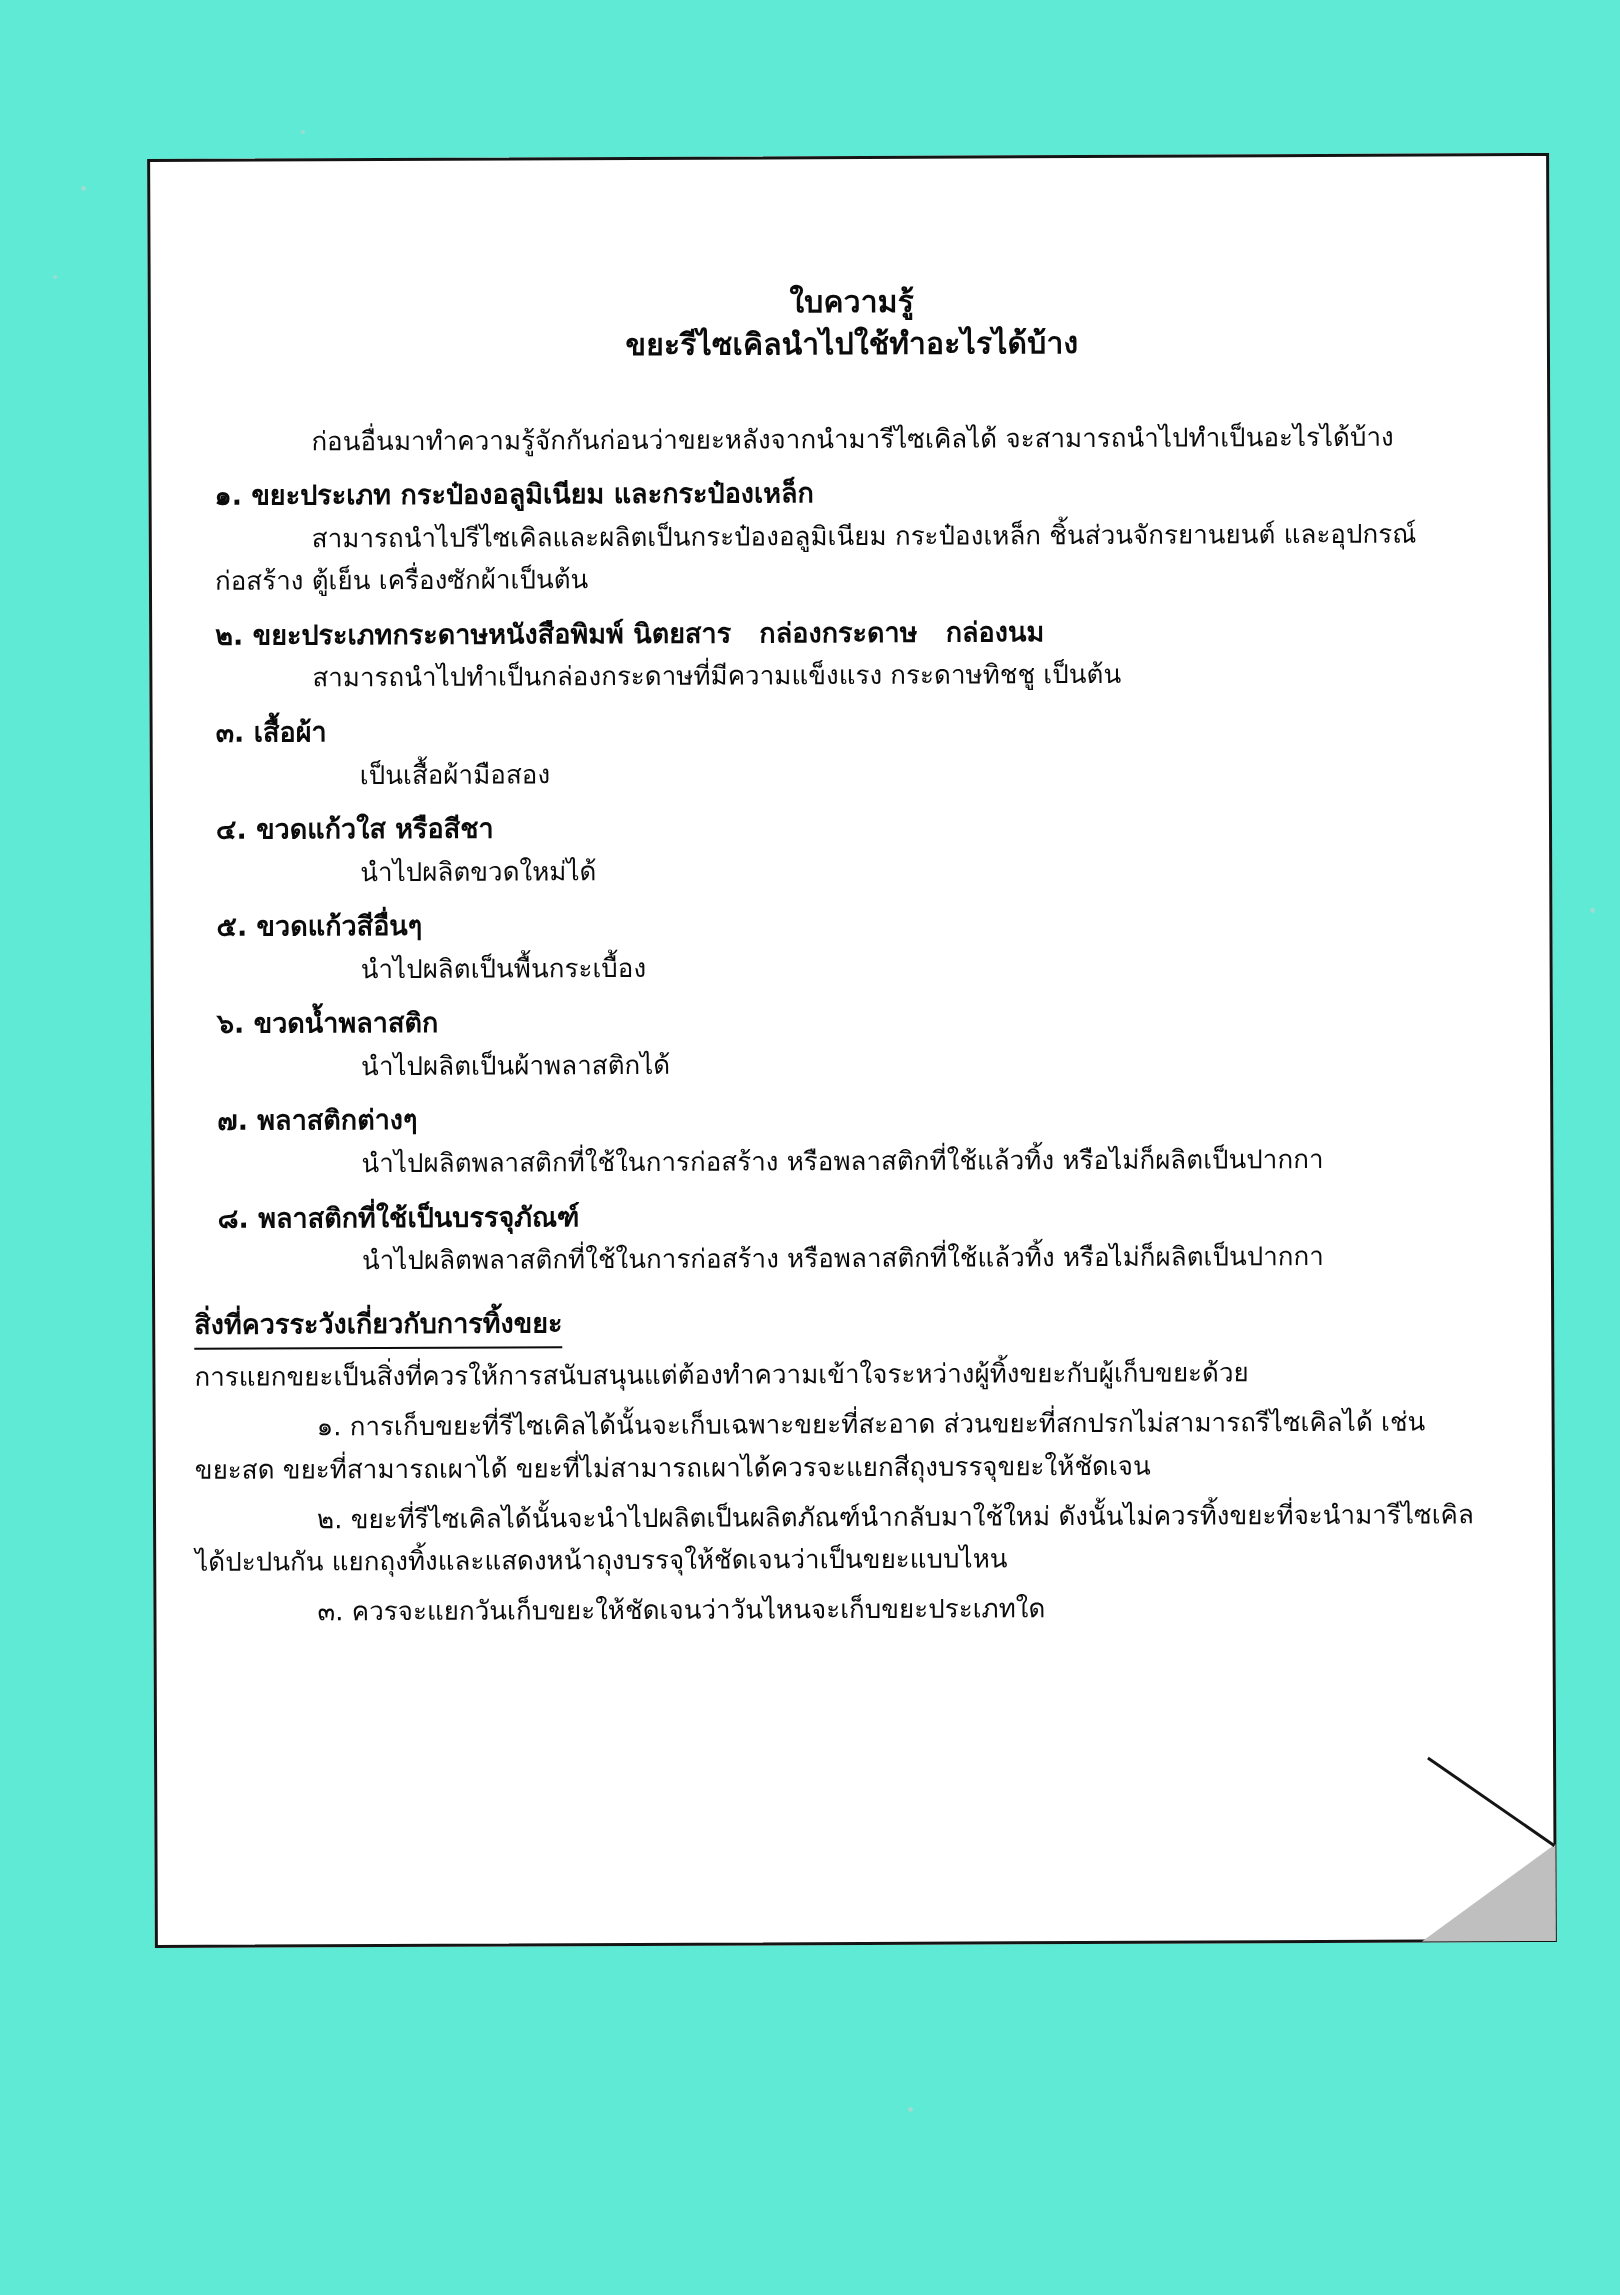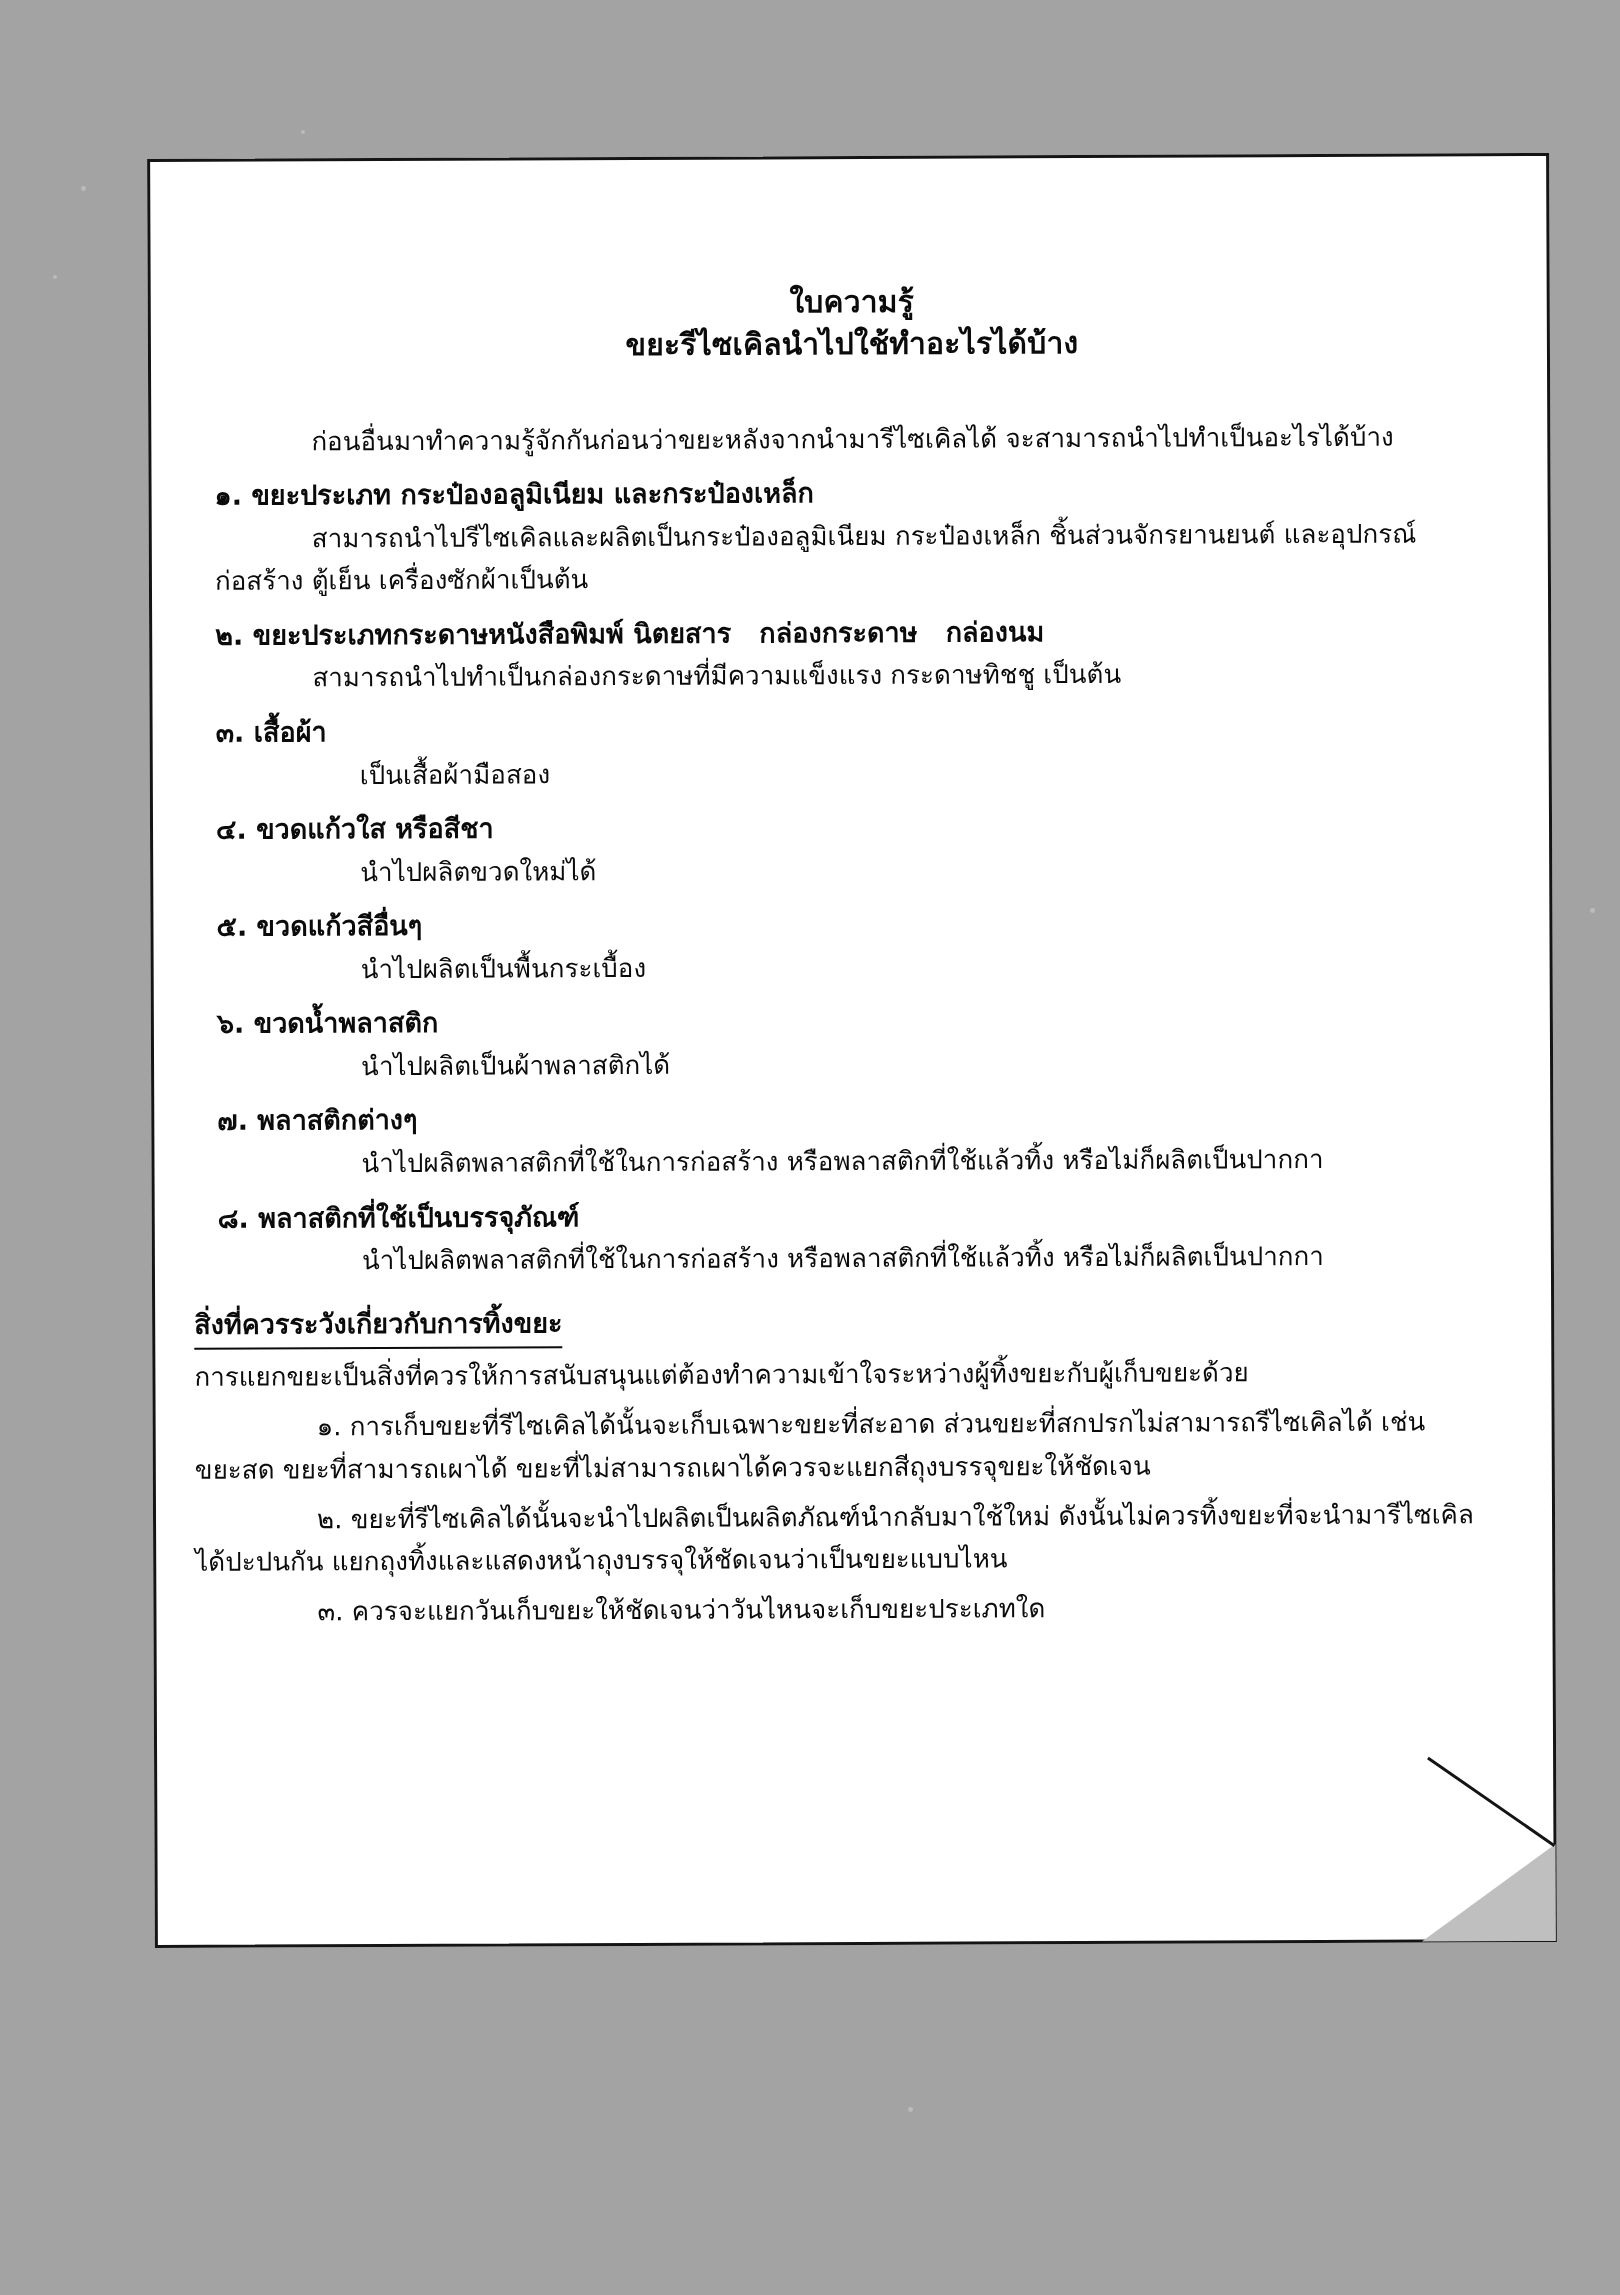--- a/index.html
+++ b/index.html
@@ -16,21 +16,21 @@
     overflow: hidden;
   }
 
   
   .page-sheet {
     position: absolute;
     left: 0;
     top: 0;
     width: 1621px;
     height: 2295px;
-    background: #a3a3a3;
+    background: #5eead4;
   }
 
   
   .doc-frame {
     position: absolute;
     left: 151px;
     top: 156px;
     width: 1402px;
     height: 1789px;
     border: 3.2px solid #141414;

